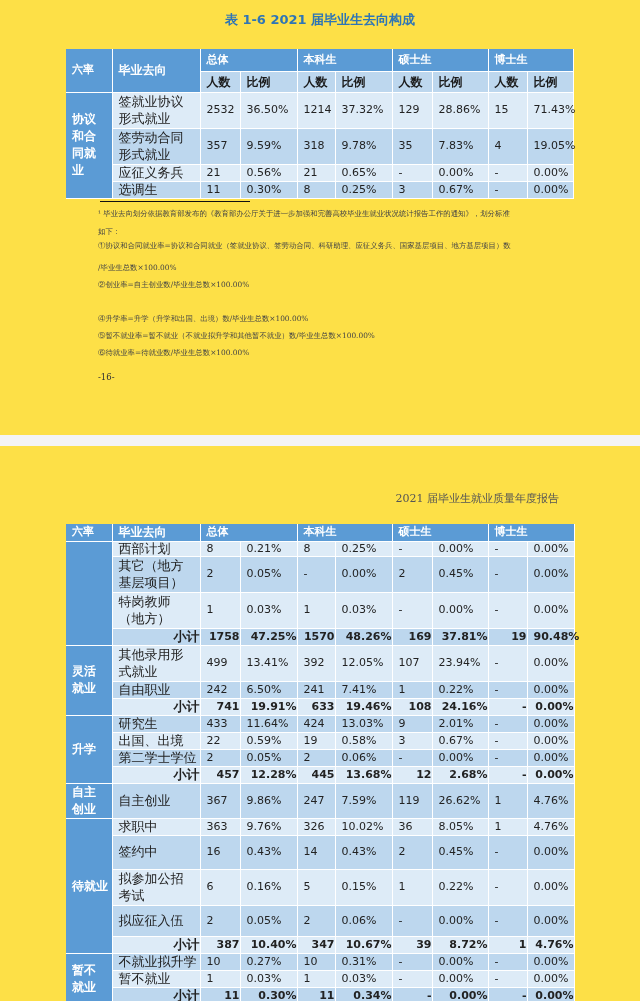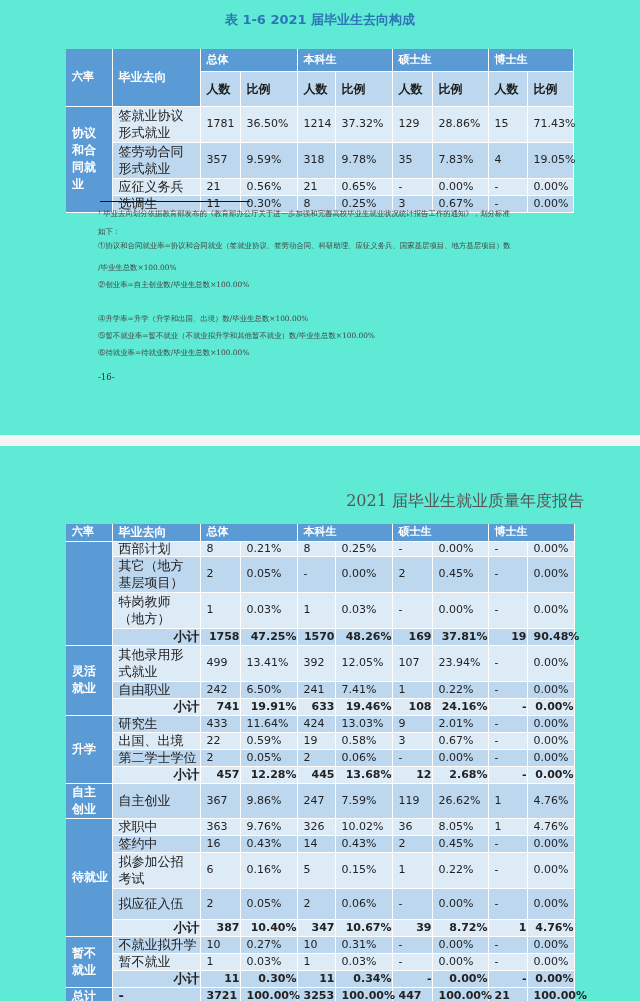--- a/index.html
+++ b/index.html
@@ -1,17 +1,17 @@
 <!DOCTYPE html>
 <html><head>
 <meta charset="utf-8">
 <style>
   html, body { margin:0; padding:0; background:#ffffff; }
   body { width:640px; height:1001px; position:relative; overflow:hidden; font-family:"DejaVu Sans", "Liberation Sans", sans-serif; }
-  .page { position:absolute; left:0; width:640px; background:#5eead4; }
+  .page { position:absolute; left:0; width:640px; background:#fde047; }
   .page1 { top:0; height:435px; }
   .gap { position:absolute; left:0; top:435px; width:640px; height:11px; background:#f4f4f4; }
   .page2 { top:446px; height:555px; }
 
   .doc-title { position:absolute; top:11px; left:0; width:640px; text-align:center; font-size:13px; font-weight:bold; color:#2e75b6; }
 
   table.t { position:absolute; border-collapse:collapse; table-layout:fixed; font-size:11px; color:#222; }
   table.t td { padding:0 0 0 6px; border-right:1px solid #ffffff; border-bottom:1px solid #ffffff; white-space:nowrap; vertical-align:middle; line-height:14px; }
   table.t td.wrap { white-space:normal; line-height:17px; padding-right:4px; }
   .hd td { background:#5b9bd5; color:#fff; font-weight:bold; font-size:11px; }
@@ -20,21 +20,21 @@
   .light td:not(.cat):not(.cat-top) { background:#ddebf7; }
   .dark td:not(.cat):not(.cat-top) { background:#bdd7ee; }
   .sub td:not(.cat):not(.cat-top) { font-weight:bold;text-align:right; }
   .total td { background:#bdd7ee; font-weight:bold; }
   .total td.cat { background:#5b9bd5; }
   td.dest { font-size:13px; }
 
   .fn-rule { position:absolute; left:100px; top:201px; width:150px; height:1px; background:#111; }
   .fn { position:absolute; left:98px; font-family:"DejaVu Serif", "Liberation Serif", serif; font-size:7.4px; color:#444; white-space:nowrap; }
   .pagenum { position:absolute; left:98px; top:372px; font-size:8.5px; color:#333; font-family:"DejaVu Serif", serif; }
-  .report-header { position:absolute; right:56px; top:45px; font-family:"DejaVu Serif", "Liberation Serif", serif; font-size:16px; color:#555;margin-left:44px; }
+  .report-header { position:absolute; right:81px; top:45px; font-family:"DejaVu Serif", "Liberation Serif", serif; font-size:11px; color:#555;margin-left:44px; }
 </style>
 </head>
 <body>
 
 <div class="page page1">
   <div class="doc-title">表 1-6 2021 届毕业生去向构成</div>
 
   <table class="t" style="left:66px; top:49px; width:507px;">
     <colgroup>
       <col style="width:46px">
@@ -50,34 +50,34 @@
     </colgroup>
     <tbody>
         <tr class="hd" style="height:22px">
       <td rowspan="2">六率</td>
       <td rowspan="2" style="font-size:12px">毕业去向</td>
       <td colspan="2">总体</td>
       <td colspan="2">本科生</td>
       <td colspan="2">硕士生</td>
       <td colspan="2">博士生</td>
     </tr>
-    <tr class="hd2" style="height:35px">
+    <tr class="hd2" style="height:21px">
       <td>人数</td>
       <td>比例</td>
       <td>人数</td>
       <td>比例</td>
       <td>人数</td>
       <td>比例</td>
       <td>人数</td>
       <td>比例</td>
     </tr>
     <tr class="light" style="height:36px">
       <td class="cat wrap" rowspan="4">协议和合同就业</td>
       <td class="dest wrap">签就业协议形式就业</td>
-      <td>1781</td>
+      <td>2532</td>
       <td>36.50%</td>
       <td>1214</td>
       <td>37.32%</td>
       <td>129</td>
       <td>28.86%</td>
       <td>15</td>
       <td>71.43%</td>
     </tr>
     <tr class="dark" style="height:36px">
       <td class="dest wrap">签劳动合同形式就业</td>
@@ -300,21 +300,21 @@
       <td class="dest">求职中</td>
       <td>363</td>
       <td>9.76%</td>
       <td>326</td>
       <td>10.02%</td>
       <td>36</td>
       <td>8.05%</td>
       <td>1</td>
       <td>4.76%</td>
     </tr>
-    <tr class="dark" style="height:17px">
+    <tr class="dark" style="height:34px">
       <td class="dest">签约中</td>
       <td>16</td>
       <td>0.43%</td>
       <td>14</td>
       <td>0.43%</td>
       <td>2</td>
       <td>0.45%</td>
       <td>-</td>
       <td>0.00%</td>
     </tr>

